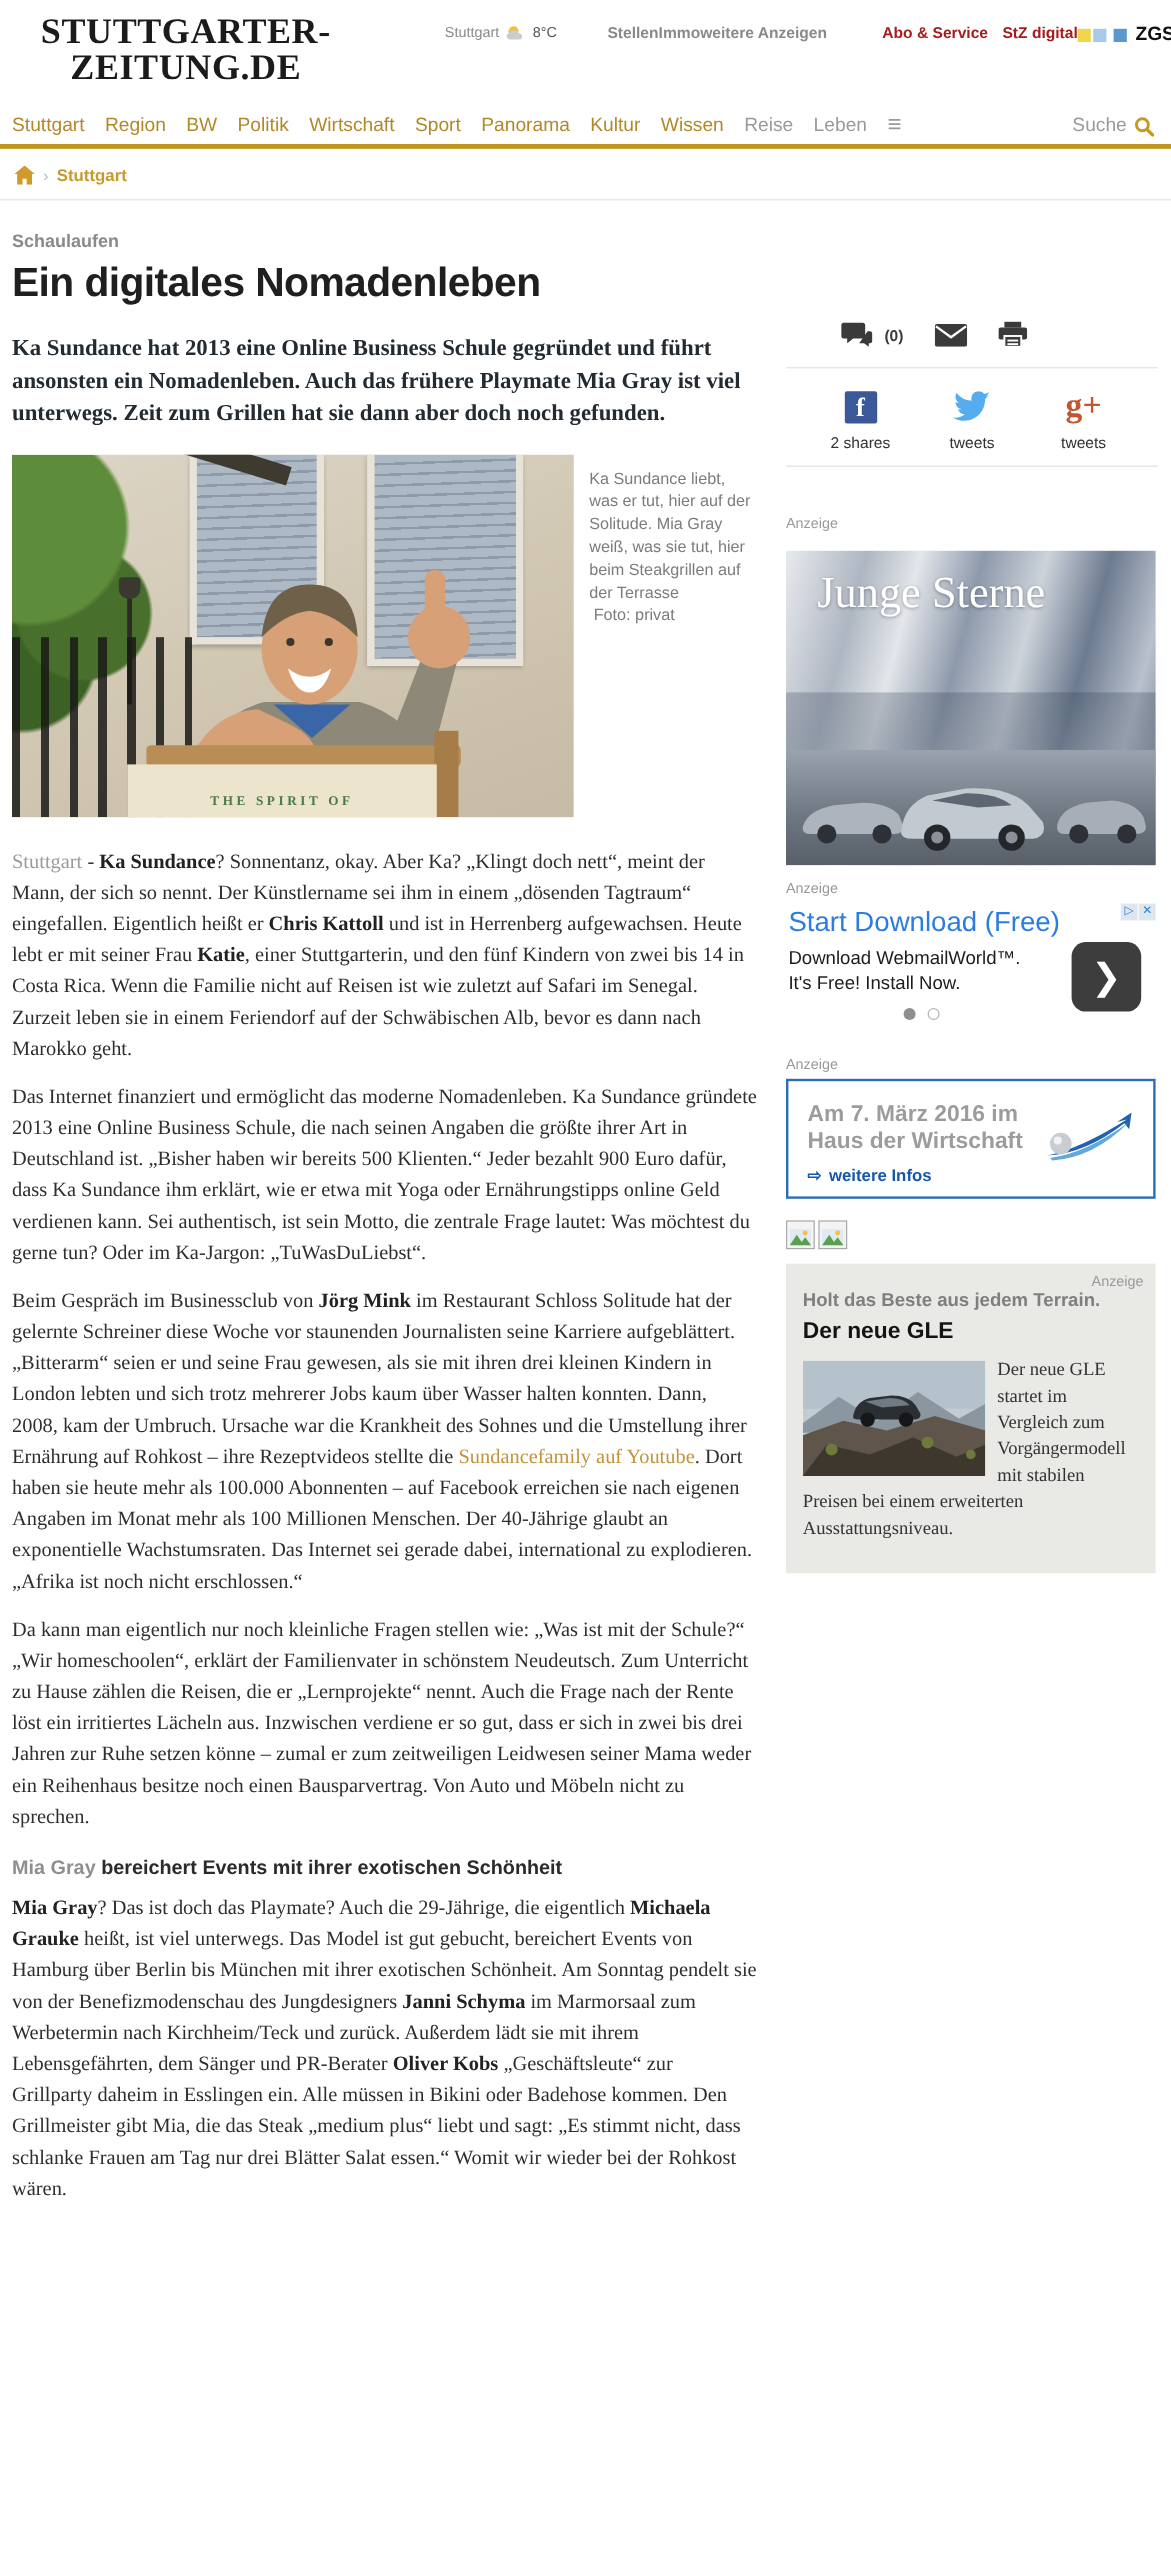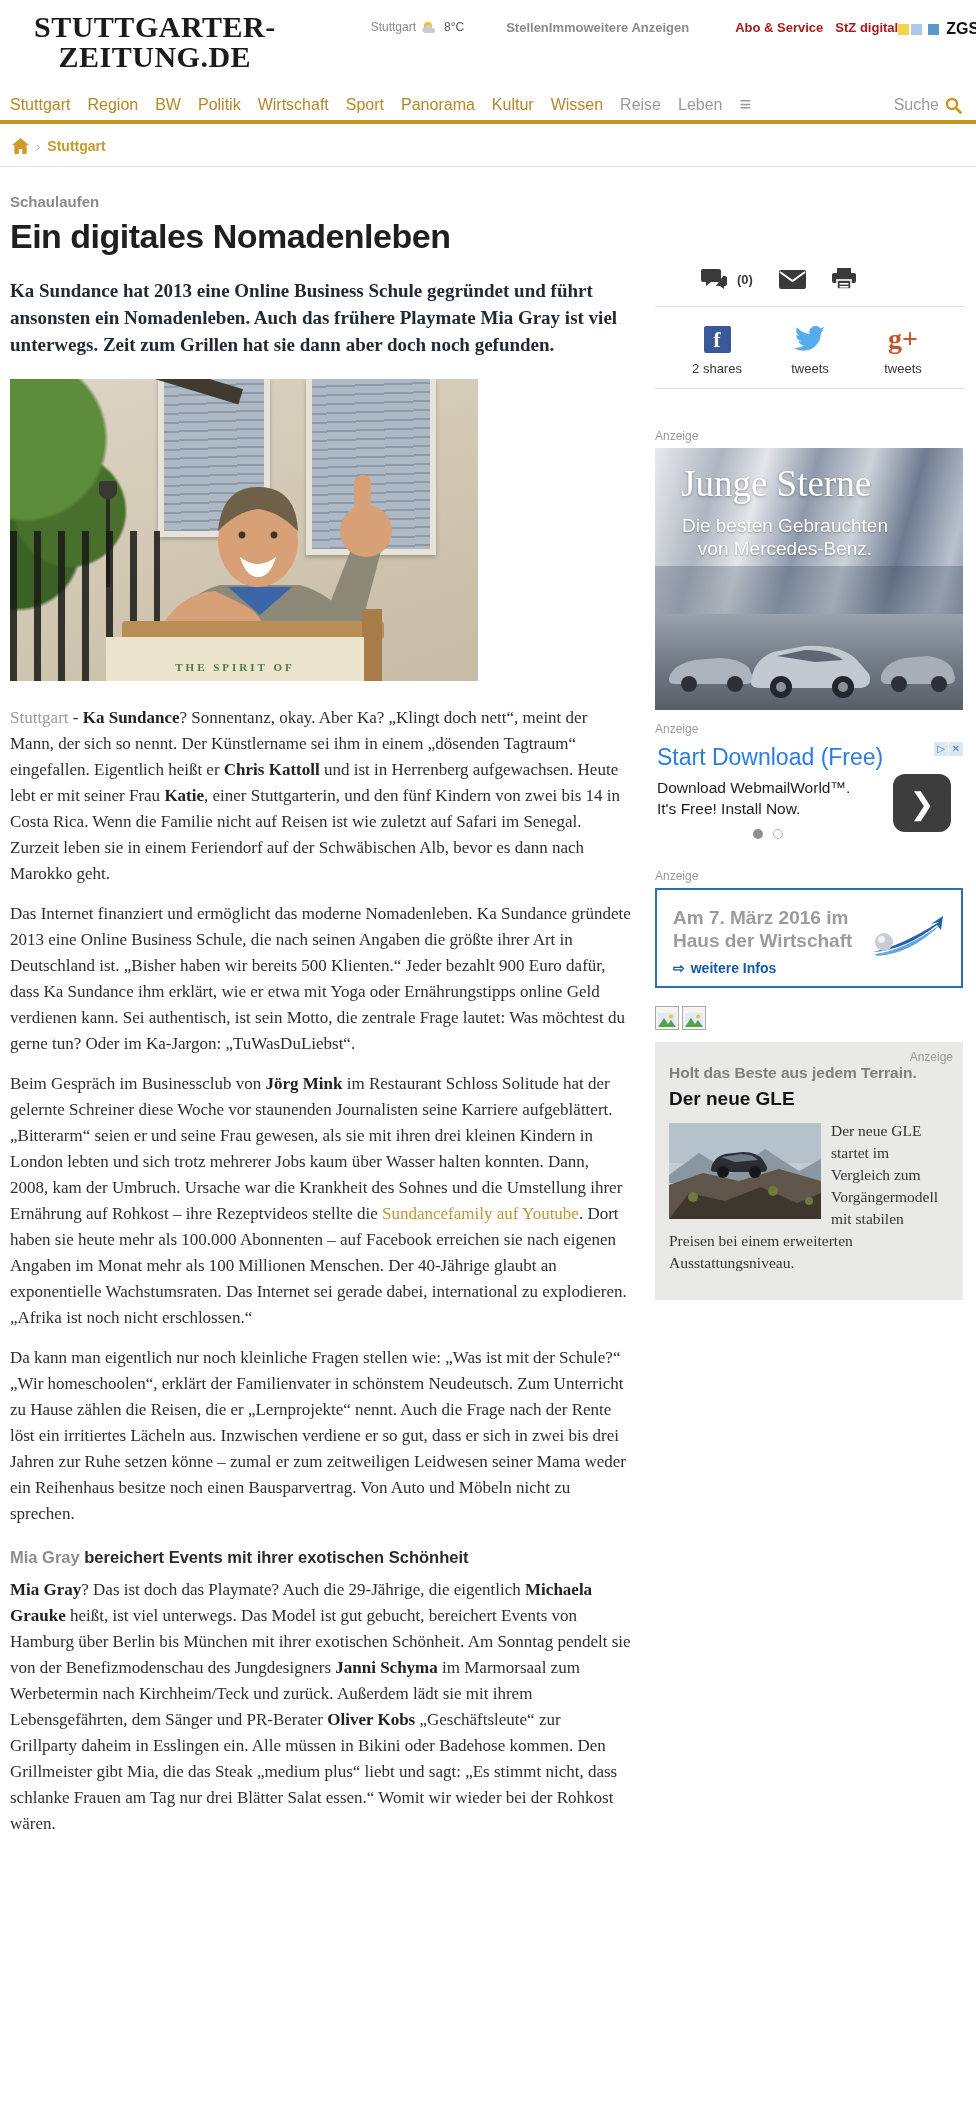--- a/index.html
+++ b/index.html
@@ -70,24 +70,23 @@
   .share-item .glyph { height:32px; display:flex; align-items:center; justify-content:center; }
   .share-item .lbl { margin-top:6px; font-size:13px; font-weight:normal; color:#333; }
   .fb-sq { width:27px; height:27px; background:#3b5998; border-radius:2px; color:#fff; font-family:"Liberation Serif", serif; font-weight:bold; font-size:22px; line-height:27px; }
   .gp-glyph { font-family:"Liberation Serif", serif; font-size:28px; font-weight:bold; color:#c2572f; }
 
   .ad-label { margin-top:40px; font-size:12px; color:#9a9a9a; }
   .ad-label.tight { margin-top:12px; }
   .ad-label.mid { margin-top:30px; }
 
   
-  .ad-mercedes { margin-top:5px; width:308px; height:262px; position:relative; overflow:hidden; cursor:pointer;
+  .ad-mercedes { margin-top:16px; width:308px; height:262px; position:relative; overflow:hidden; cursor:pointer;
     background:
       linear-gradient(105deg, #e8eaee 0%, #aeb6c2 18%, #e3e6ea 30%, #8d99ab 44%, #cdd3da 58%, #6d7b90 72%, #b9c1cc 86%, #5c6a80 100%);
-    text-align: center;
   }
   .ad-mercedes .shade { position:absolute; left:0; right:0; top:118px; height:70px; background:linear-gradient(180deg, rgba(40,55,75,.25), rgba(120,130,145,.55)); }
   .ad-mercedes .floor { position:absolute; left:0; right:0; bottom:0; height:96px; background:linear-gradient(180deg,#9aa2ad,#6f7883 55%,#585f69); }
   .ad-mercedes .js-title { position:absolute; left:26px; top:14px; font-family:"Liberation Serif", serif; font-size:37px; color:#fff; text-shadow:0 1px 3px rgba(0,0,0,.35); }
   .ad-mercedes .js-sub { position:absolute; left:27px; top:66px; font-size:19px; line-height:23px; color:#fff; text-shadow:0 1px 2px rgba(0,0,0,.35); }
   .ad-mercedes svg.cars { position:absolute; left:0; bottom:8px; }
 
   
   .ad-webmail { margin-top:6px; width:308px; position:relative; padding:2px 0 0 2px; cursor:pointer; }
   .ad-webmail .headline { font-size:23px; color:#2a7de1; }
@@ -239,20 +238,24 @@
 
           <path d="M150 250 Q170 214 205 212 L230 224 Q260 238 252 262 L238 278 Q214 262 196 260 L160 262 Z" fill="#d7a076"></path>
 
           <rect x="112" y="242" width="262" height="18" rx="4" fill="#b98d56"></rect>
           <rect x="352" y="230" width="20" height="72" fill="#a67c49"></rect>
 
           <rect x="96" y="258" width="258" height="44" fill="#ece4cc"></rect>
           <text x="225" y="292" font-family="Liberation Serif, serif" font-size="11" letter-spacing="3" fill="#4a7a4a" text-anchor="middle" font-weight="bold">THE SPIRIT OF</text>
         </svg>
       </div>
+      <figcaption>
+        <span>Ka Sundance liebt, was er tut, hier auf der Solitude. Mia Gray weiß, was sie tut, hier beim Steakgrillen auf der Terrasse</span>
+        <span style="white-space:nowrap;">&nbsp;Foto: privat</span>
+      </figcaption>
     </figure>
 
     <p class="para first"><span class="sg-g">Stuttgart</span><span class="sg-p"> - </span><span class="sg-b">Ka Sundance</span><span class="sg-p">? Sonnentanz, okay. Aber Ka? „Klingt doch nett“, meint der Mann, der sich so nennt. Der Künstlername sei ihm in einem „dösenden Tagtraum“ eingefallen. Eigentlich heißt er </span><span class="sg-b">Chris Kattoll</span><span class="sg-p"> und ist in Herrenberg aufgewachsen. Heute lebt er mit seiner Frau </span><span class="sg-b">Katie</span><span class="sg-p">, einer Stuttgarterin, und den fünf Kindern von zwei bis 14 in Costa Rica. Wenn die Familie nicht auf Reisen ist wie zuletzt auf Safari im Senegal. Zurzeit leben sie in einem Feriendorf auf der Schwäbischen Alb, bevor es dann nach Marokko geht.</span></p>
     <p class="para"><span class="sg-p">Das Internet finanziert und ermöglicht das moderne Nomadenleben. Ka Sundance gründete 2013 eine Online Business Schule, die nach seinen Angaben die größte ihrer Art in Deutschland ist. „Bisher haben wir bereits 500 Klienten.“ Jeder bezahlt 900 Euro dafür, dass Ka Sundance ihm erklärt, wie er etwa mit Yoga oder Ernährungstipps online Geld verdienen kann. Sei authentisch, ist sein Motto, die zentrale Frage lautet: Was möchtest du gerne tun? Oder im Ka-Jargon: „TuWasDuLiebst“.</span></p>
 
 
     <p class="para"><span class="sg-p">Beim Gespräch im Businessclub von </span><span class="sg-b">Jörg Mink</span><span class="sg-p"> im Restaurant Schloss Solitude hat der gelernte Schreiner diese Woche vor staunenden Journalisten seine Karriere aufgeblättert. „Bitterarm“ seien er und seine Frau gewesen, als sie mit ihren drei kleinen Kindern in London lebten und sich trotz mehrerer Jobs kaum über Wasser halten konnten. Dann, 2008, kam der Umbruch. Ursache war die Krankheit des Sohnes und die Umstellung ihrer Ernährung auf Rohkost – ihre Rezeptvideos stellte die </span><span class="sg-l">Sundancefamily auf Youtube</span><span class="sg-p">. Dort haben sie heute mehr als 100.000 Abonnenten – auf Facebook erreichen sie nach eigenen Angaben im Monat mehr als 100 Millionen Menschen. Der 40-Jährige glaubt an exponentielle Wachstumsraten. Das Internet sei gerade dabei, international zu explodieren. „Afrika ist noch nicht erschlossen.“</span></p>
     <p class="para"><span class="sg-p">Da kann man eigentlich nur noch kleinliche Fragen stellen wie: „Was ist mit der Schule?“ „Wir homeschoolen“, erklärt der Familienvater in schönstem Neudeutsch. Zum Unterricht zu Hause zählen die Reisen, die er „Lernprojekte“ nennt. Auch die Frage nach der Rente löst ein irritiertes Lächeln aus. Inzwischen verdiene er so gut, dass er sich in zwei bis drei Jahren zur Ruhe setzen könne – zumal er zum zeitweiligen Leidwesen seiner Mama weder ein Reihenhaus besitze noch einen Bausparvertrag. Von Auto und Möbeln nicht zu sprechen.</span></p>
 
     <h2 class="subhead"><span class="sg-g">Mia Gray</span><span class="sg-p"> bereichert Events mit ihrer exotischen Schönheit</span></h2>
@@ -310,24 +313,20 @@
           </div>
         <div class="lbl">tweets</div>
       </div>
     </div>
 
     <div class="ad-label">Anzeige</div>
     <div class="ad-mercedes">
       <div class="shade"></div>
       <div class="floor"></div>
       <div class="js-title">Junge Sterne</div>
-      <div class="js-sub">
-        <span>Die besten Gebrauchten</span><br>
-        <span>von Mercedes-Benz.</span>
-      </div>
       <svg class="cars" width="308" height="76" viewBox="0 0 308 76">
 
         <path d="M14 52 Q18 38 40 34 L64 32 Q84 32 94 42 L98 52 Q98 58 90 58 L20 58 Q13 58 14 52 Z" fill="#aeb4bd"></path>
         <circle cx="34" cy="58" r="8" fill="#2d3137"></circle>
           <circle cx="80" cy="58" r="8" fill="#2d3137"></circle>
 
         <path d="M96 56 Q98 34 118 26 L150 20 Q186 18 202 34 L214 48 Q218 60 206 62 L106 62 Q95 62 96 56 Z" fill="#c3c9d1"></path>
         <path d="M122 30 L150 24 Q176 24 188 34 L160 36 Z" fill="#5d6672"></path>
         <circle cx="126" cy="61" r="11" fill="#23262b"></circle>
           <circle cx="188" cy="61" r="11" fill="#23262b"></circle>

